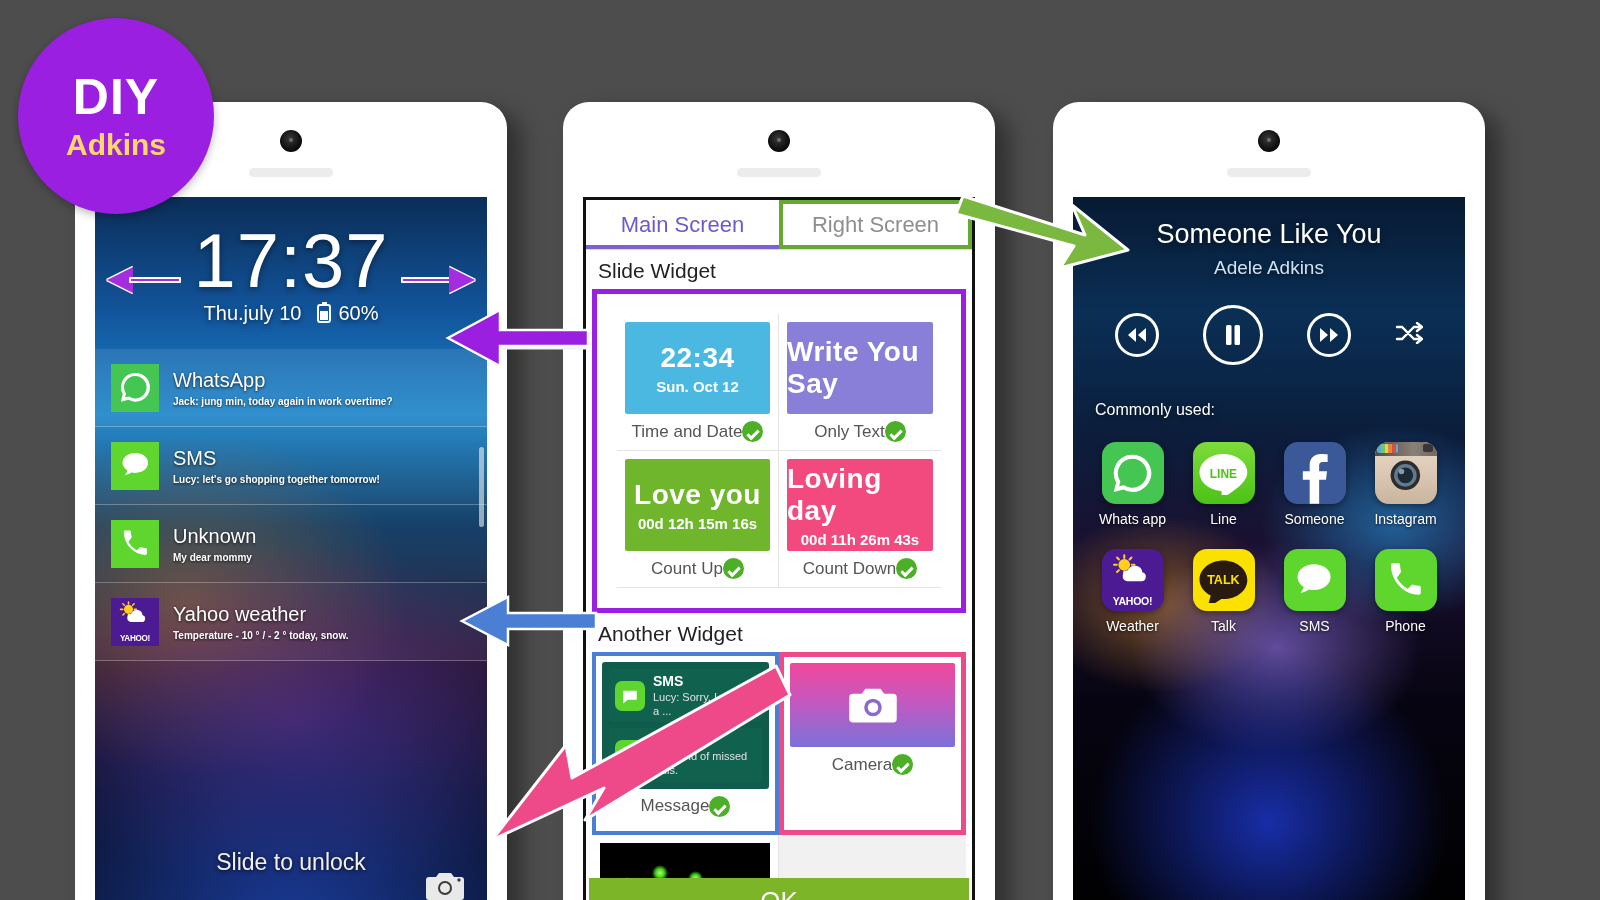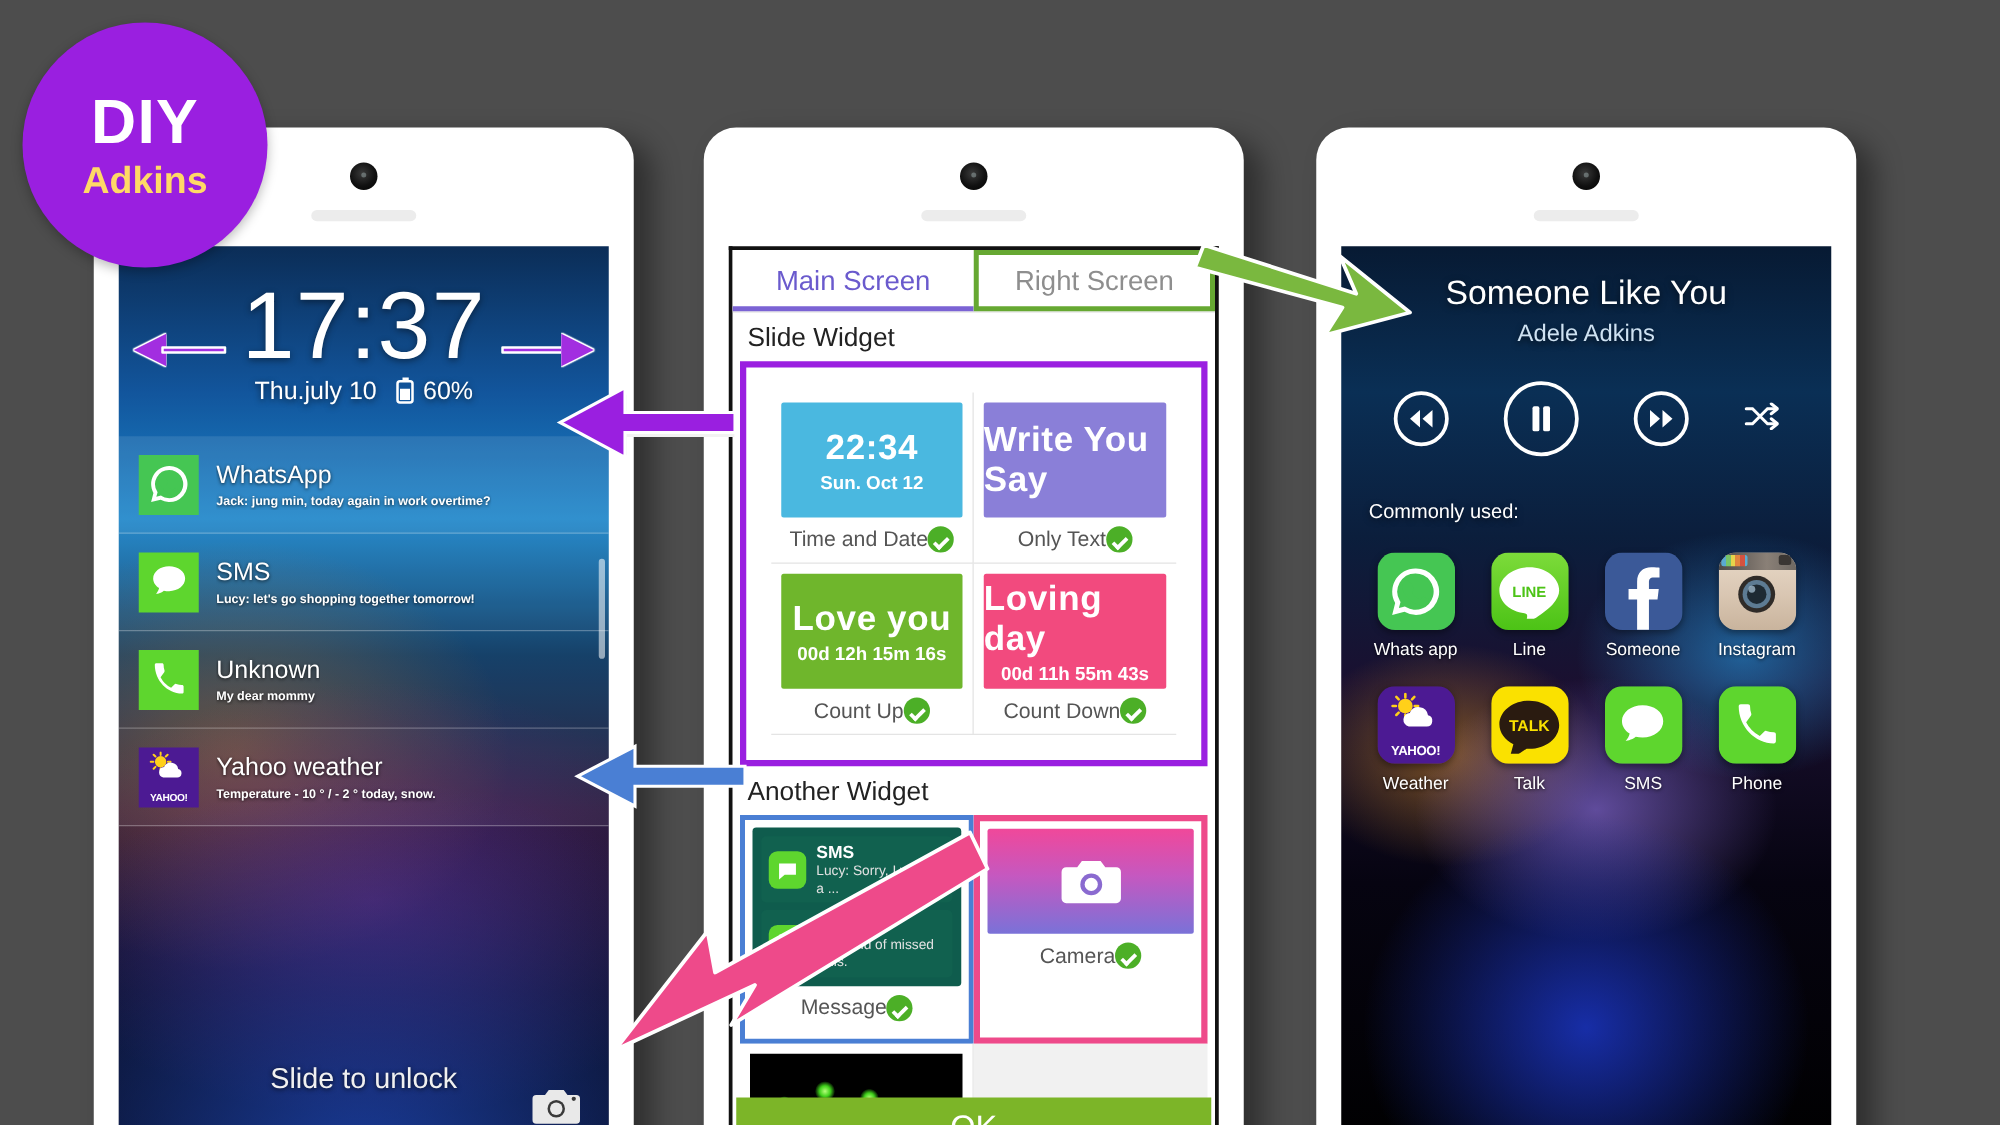--- a/index.html
+++ b/index.html
@@ -342,21 +342,21 @@
       <span class="small">00d 12h 15m 16s</span>
     </div>
     <div class="wfoot">
       <span class="wlabel">Count Up</span>
       <span class="chk"></span>
     </div>
             </div>
             <div class="wcell">
     <div class="wprev" style="background:#f24a7e">
       <span class="big">Loving day</span>
-      <span class="small">00d 11h 55m 43s</span>
+      <span class="small">00d 11h 26m 43s</span>
     </div>
     <div class="wfoot">
       <span class="wlabel">Count Down</span>
       <span class="chk"></span>
     </div>
             </div>
           </div>
       </div>
 
       <div class="sect-title">Another Widget</div>

